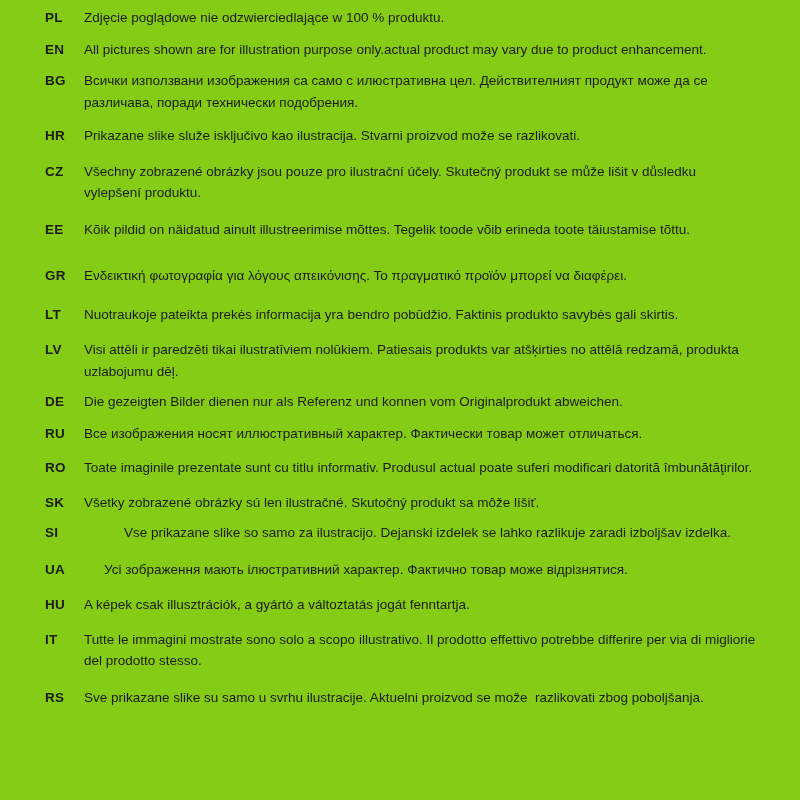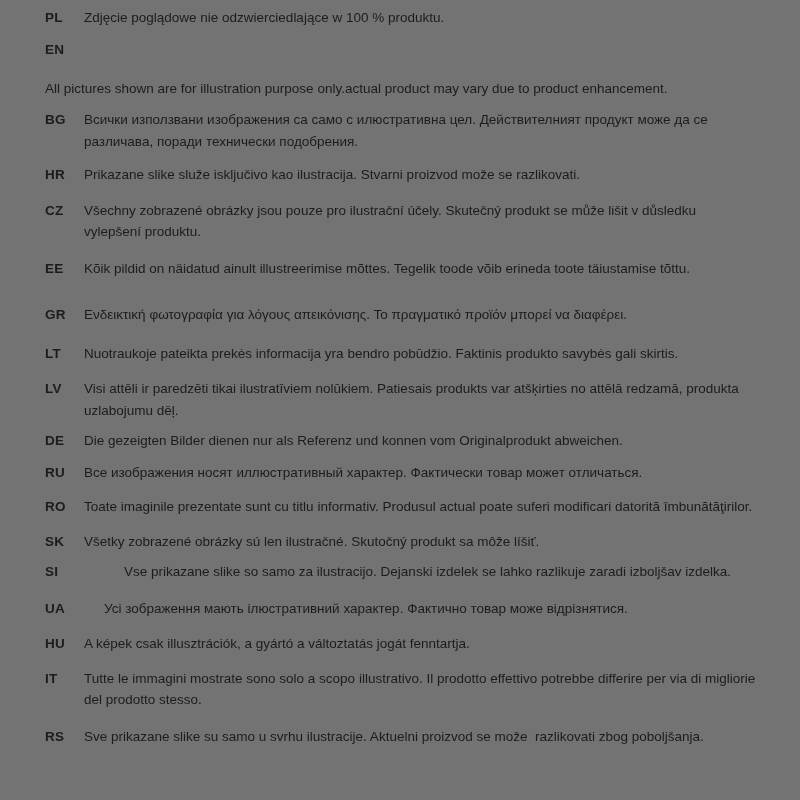--- a/index.html
+++ b/index.html
@@ -10,41 +10,41 @@
     background: #ffffff;
     overflow: hidden;
   }
   .page {
     box-sizing: border-box;
     width: 800px;
     height: 800px;
     padding: 7px 44px 0 45px;
     font-family: "Liberation Sans", sans-serif;
     color: #1c1c1c;
-    background: #737373;
+    background: #84cc16;
   }
   .row {
     display: flex;
     align-items: flex-start;
     font-size: 13.5px;
     line-height: 21.5px;
   }
   .code {
     flex: 0 0 39px;
     font-weight: bold;
     letter-spacing: 0.2px;
   }
   .text {
     flex: 1 1 auto;
     white-space: pre-wrap;
   }
   
   .row { margin-bottom: 13px; }
   .row:nth-child(1)  { margin-bottom: 10px; }  
-  .row:nth-child(2)  { margin-bottom: 10px; flex-direction: column; }  
+  .row:nth-child(2)  { margin-bottom: 10px; }  
   .row:nth-child(3)  { margin-bottom: 12px; }  
   .row:nth-child(4)  { margin-bottom: 14px; }  
   .row:nth-child(5)  { margin-bottom: 15px; }  
   .row:nth-child(6)  { margin-bottom: 25px; }  
   .row:nth-child(7)  { margin-bottom: 17px; }  
   .row:nth-child(8)  { margin-bottom: 14px; }  
   .row:nth-child(9)  { margin-bottom: 9px;  }  
   .row:nth-child(10) { margin-bottom: 10px; }  
   .row:nth-child(11) { margin-bottom: 13px; }  
   .row:nth-child(12) { margin-bottom: 13px; margin-top: 8px; }  

